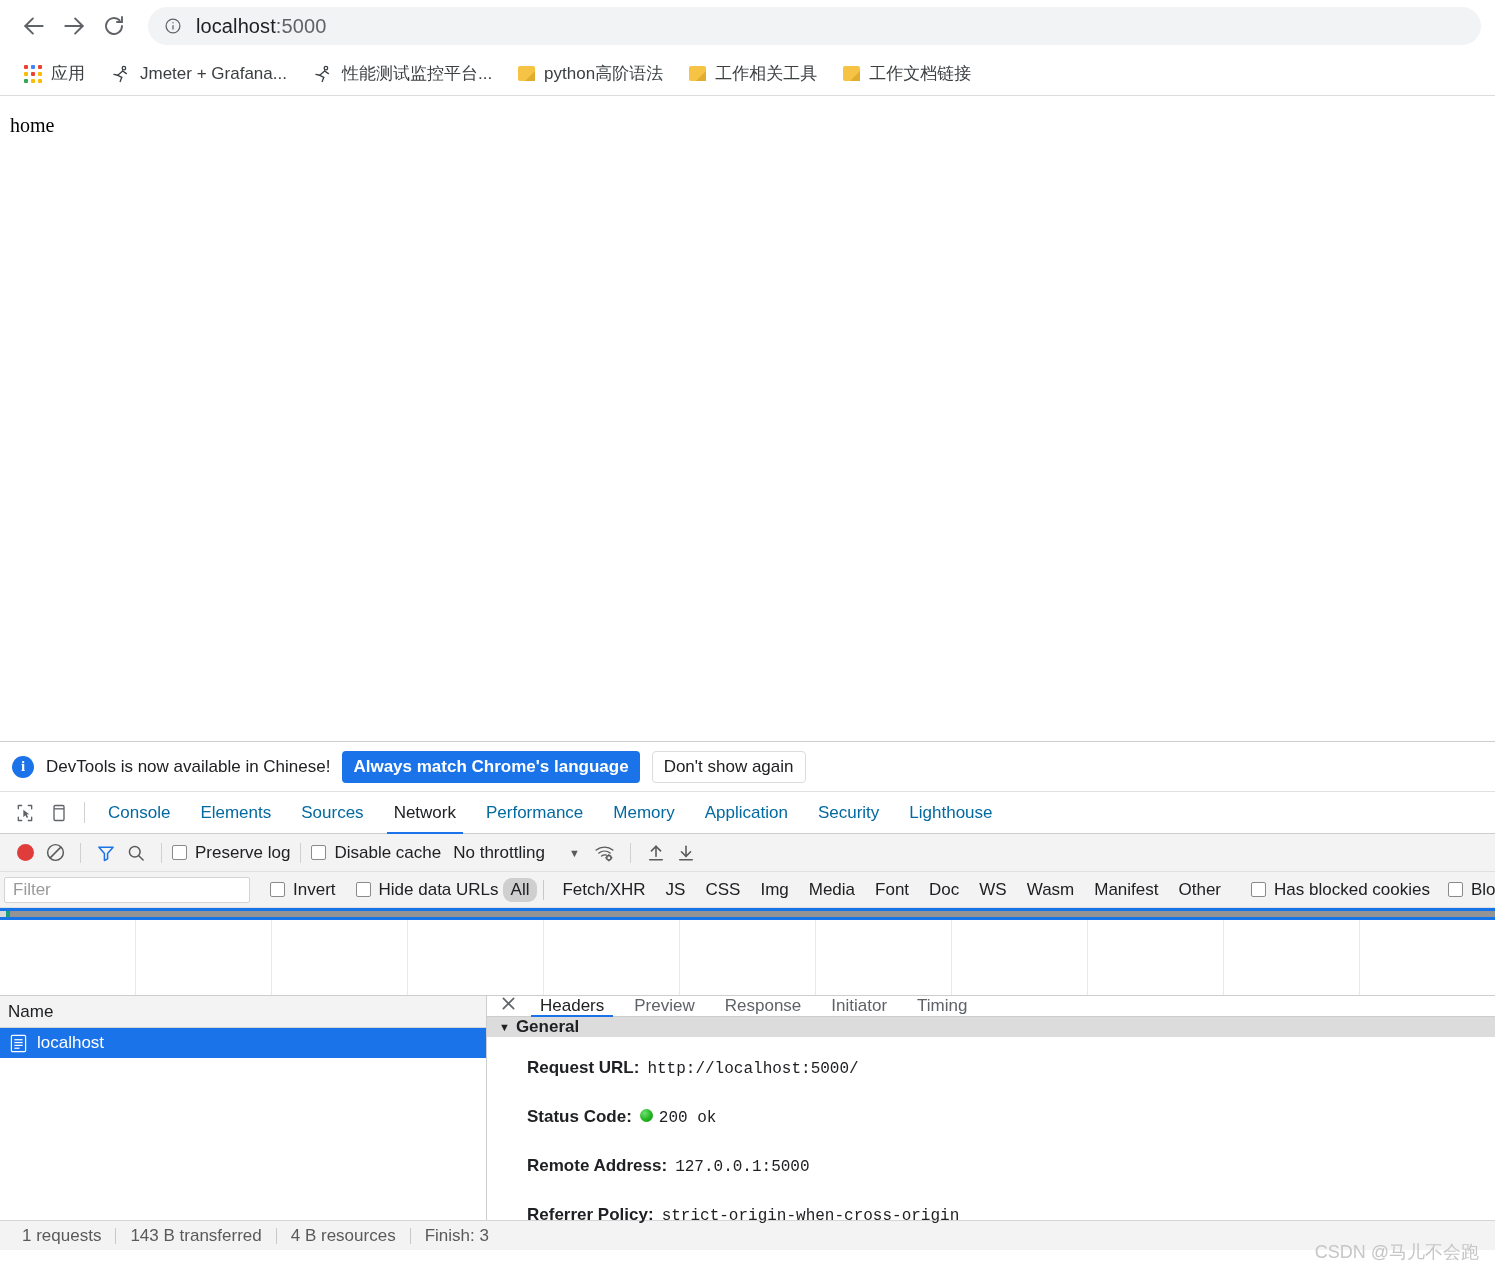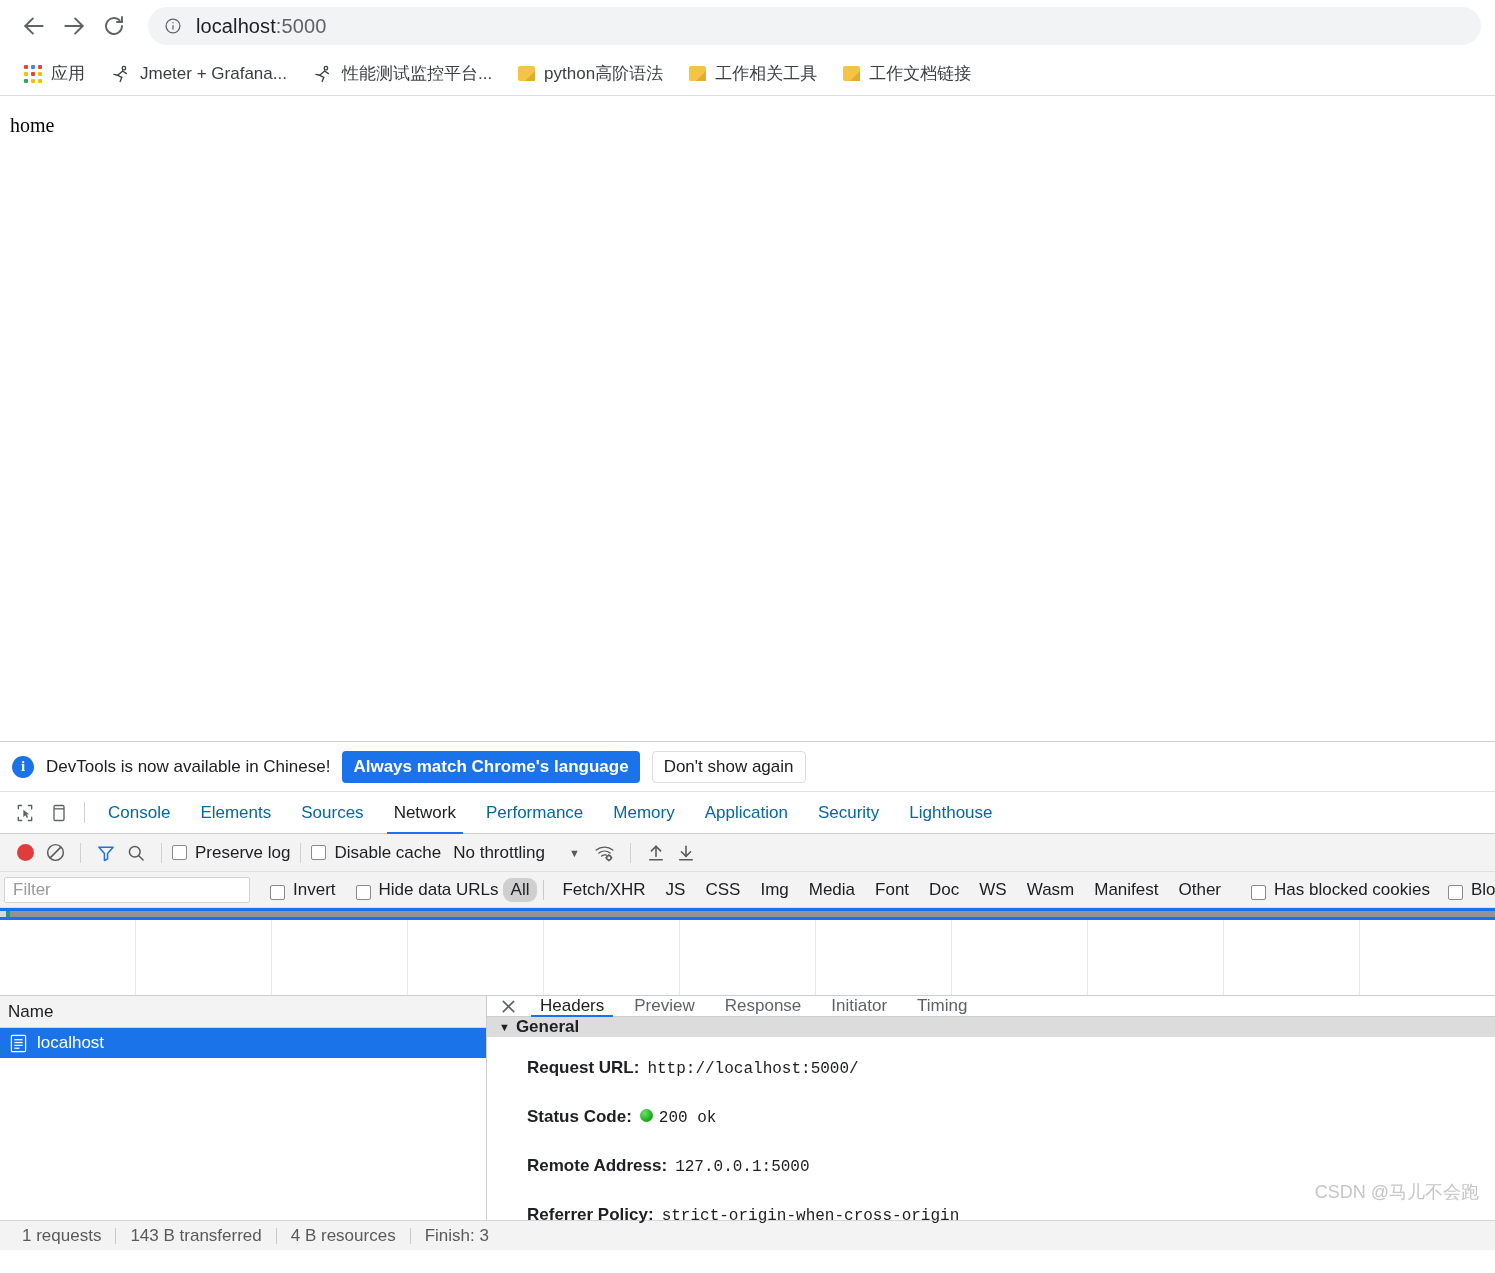--- a/index.html
+++ b/index.html
@@ -257,21 +257,21 @@
     margin-left: 4px;
     background: #ffffff;
     border: 1px solid #d4d4d4;
     border-radius: 2px;
     display: flex; align-items: center;
     padding: 0 8px;
     font-size: 17px;
     color: #9a9a9a;
     flex: 0 0 auto;
   }
-  #dt-filterbar .cbx { margin-left: 20px; align-items: flex-end; }
+  #dt-filterbar .cbx { margin-left: 20px; }
   .ftype {
     font-size: 17px;
     color: #202124;
     padding: 2px 8px;
     margin-left: 4px;
     border-radius: 9px;
     white-space: nowrap;
     flex: 0 0 auto;
   }
   .ftype.sel { background: #cfcfcf; }
@@ -352,21 +352,21 @@
 
   #dt-details {
     flex: 1 1 auto;
     background: #ffffff;
     display: flex;
     flex-direction: column;
   }
   #dt-details-tabs {
     height: 40px;
     display: flex;
-    align-items: center;
+    align-items: flex-start;
     border-bottom: 1px solid #cdcdcd;
     padding-left: 4px;
   }
   .close-x {
     width: 34px;
     display: flex; align-items: center; justify-content: center;
     color: #5f6368;
     font-size: 19px;
     flex: 0 0 auto;
   }
@@ -436,21 +436,21 @@
     font-size: 17px;
     color: #5a5a5a;
   }
   #dt-statusbar .st { padding: 0 14px; white-space: nowrap; }
   #dt-statusbar .stsep { width: 1px; height: 16px; background: #c8c8c8; flex: 0 0 auto; }
 
   
   #watermark {
     position: absolute;
     right: 16px;
-    top: 1180px;
+    top: 1240px;
     font-size: 18px;
     color: #c6c6c6;
     white-space: nowrap;
   }
 </style>
 </head>
 <body>
 
 <div id="browser-chrome">
 

